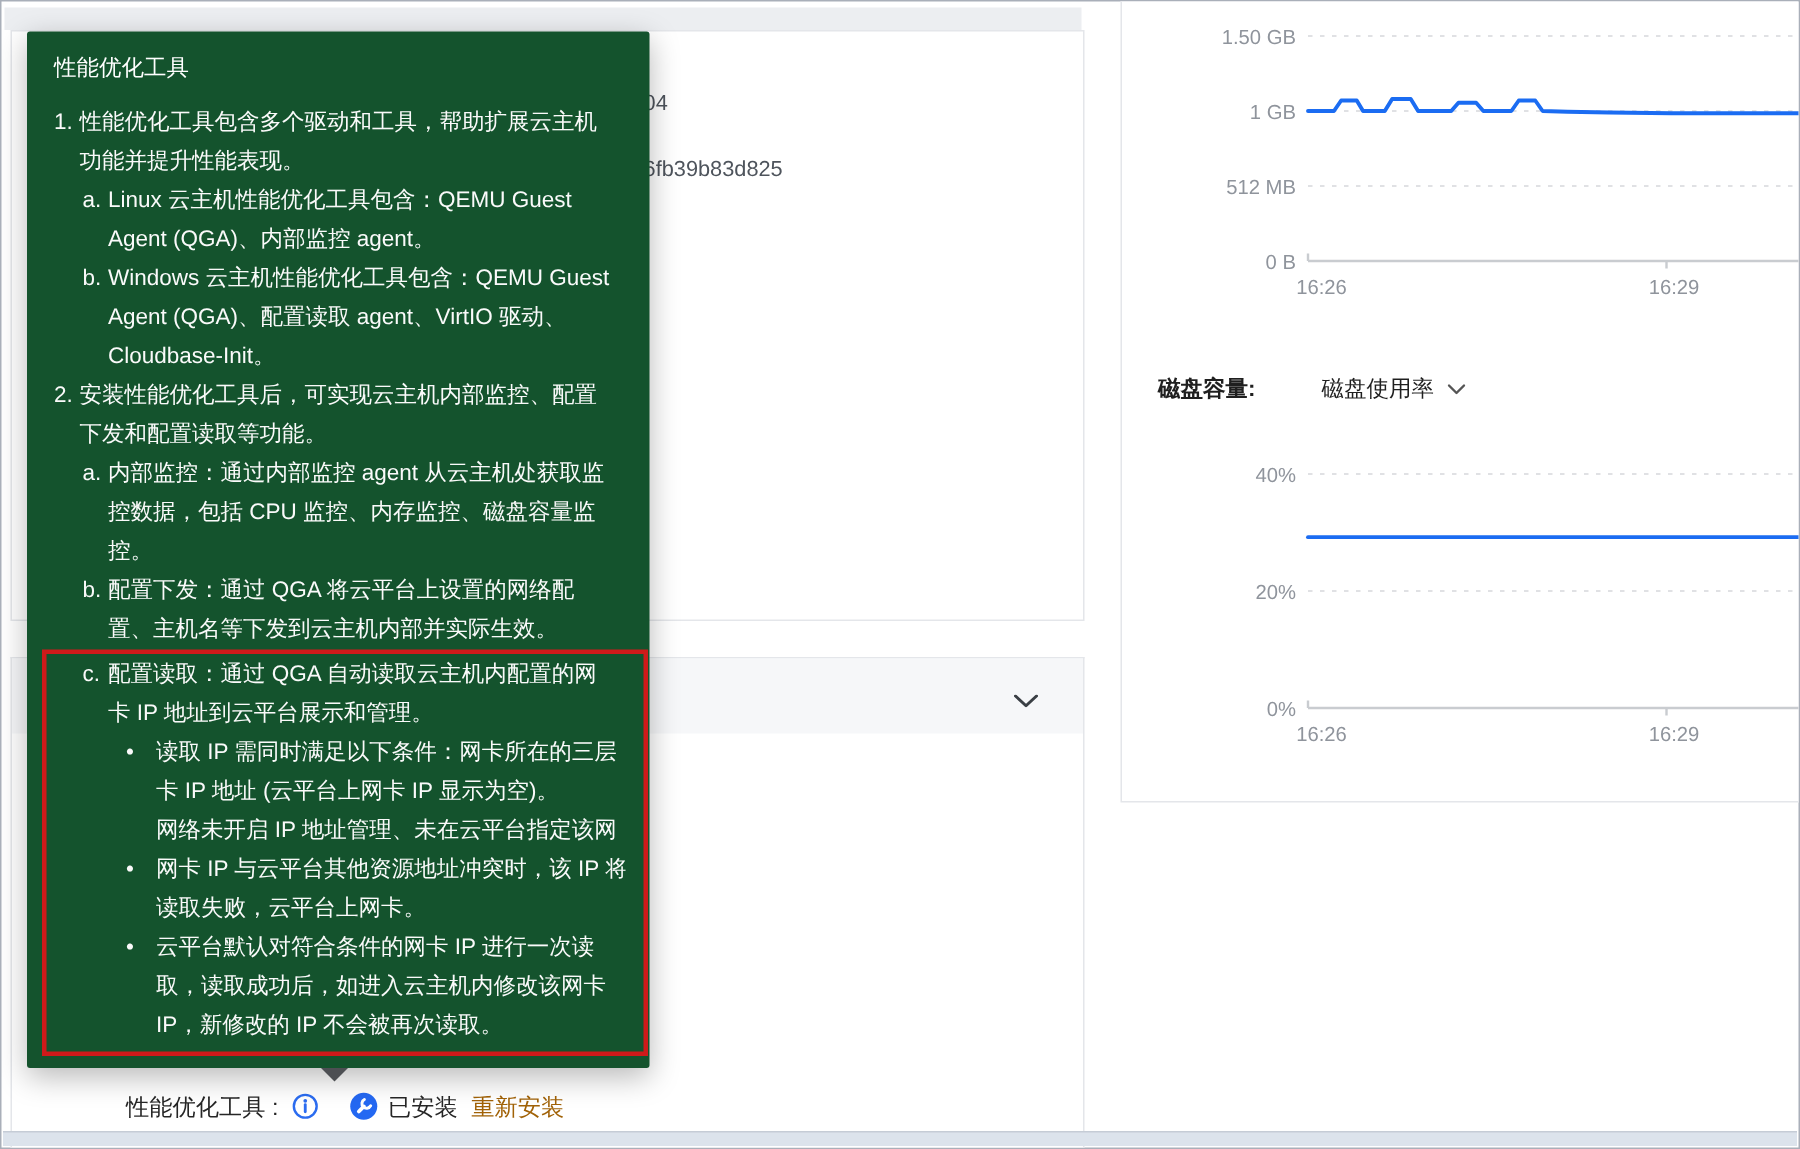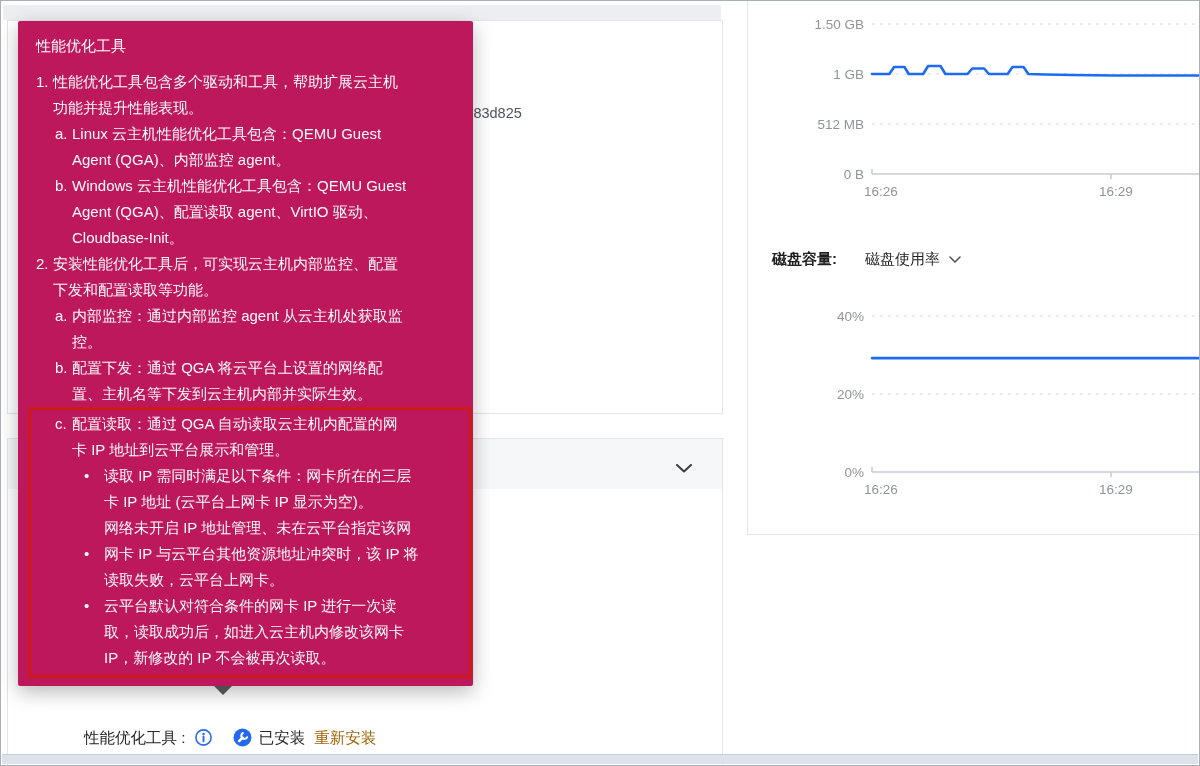--- a/index.html
+++ b/index.html
@@ -25,27 +25,27 @@
   .tool-row{position:absolute;left:76px;top:289px;height:26px;display:flex;align-items:flex-start;
     font-size:15.5px;color:#262626;white-space:nowrap;}
   .tool-row .lbl{margin-right:4px;}
   .icon-gap1{width:4px;} .icon-gap2{width:20px;} .icon-gap3{width:7px;} .icon-gap4{width:9px;}
   .reinstall{color:#a16207;cursor:pointer;}
   
   .right-card{position:absolute;left:746px;top:-2px;width:470px;height:536px;background:#fff;
     border:1px solid #e4e6ea;box-sizing:border-box;}
   .right-card svg.charts{position:absolute;left:0;top:0;}
   .disk-header{position:absolute;left:24px;top:250px;display:flex;align-items:center;
-    font-size:15px;color:#1f1f1f;white-space:nowrap;}
+    font-size:15px;color:#1f1f1f;white-space:nowrap;gap:16px;}
   .disk-header .dlabel{font-weight:bold;}
   .disk-dd{display:flex;align-items:center;margin-left:28px;cursor:pointer;}
   .disk-dd svg{margin-left:9px;}
   
-  .tooltip{position:absolute;left:17px;top:20px;width:455px;box-sizing:border-box;
-    background:#be185d;color:#fafafa;border-radius:2px;z-index:10;
+  .tooltip{position:absolute;left:17px;top:20px;width:415px;box-sizing:border-box;
+    background:#14532d;color:#fafafa;border-radius:2px;z-index:10;
     padding:12px 16px 8px 18px;box-shadow:0 6px 20px rgba(0,0,0,.28);}
   .tooltip-title{font-size:15px;line-height:26px;margin-bottom:10px;color:#ffffff;}
   .tl{display:flex;line-height:26px;font-size:15px;white-space:nowrap;overflow:hidden;}
   .tl .mk{flex:0 0 auto;display:inline-block;}
   .l1 .mk{width:17px;}
   .l1c{padding-left:17px;}
   .l2{padding-left:19px;} .l2 .mk{width:17px;}
   .l2c{padding-left:36px;}
   .l3{padding-left:48px;} .l3 .mk{width:20px;}
   .l3c{padding-left:68px;}
@@ -178,20 +178,23 @@
         <span>安装性能优化工具后，可实现云主机内部监控、配置</span>
       </div>
       <div class="tl l1c">
         <span>下发和配置读取等功能。</span>
       </div>
       <div class="tl l2">
         <span class="mk">a.</span>
         <span>内部监控：通过内部监控 agent 从云主机处获取监</span>
       </div>
       <div class="tl l2c">
+        <span>控数据，包括 CPU 监控、内存监控、磁盘容量监</span>
+      </div>
+      <div class="tl l2c">
         <span>控。</span>
       </div>
       <div class="tl l2">
         <span class="mk">b.</span>
         <span>配置下发：通过 QGA 将云平台上设置的网络配</span>
       </div>
       <div class="tl l2c">
         <span>置、主机名等下发到云主机内部并实际生效。</span>
       </div>
     </div>

